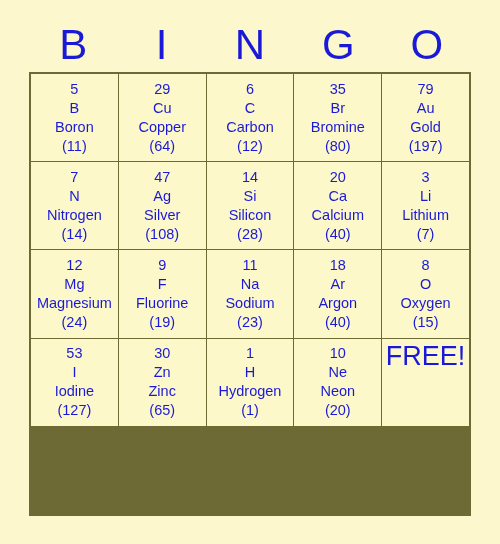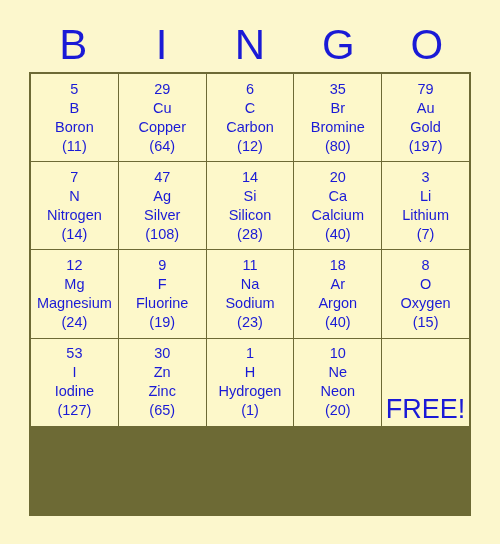--- a/index.html
+++ b/index.html
@@ -74,21 +74,21 @@
     text-align: center;
     white-space: nowrap;
     font-family: "Liberation Sans", sans-serif;
   }
   .cell-number { }
   .cell-symbol { }
   .cell-name { }
   .cell-mass { }
 
   .bingo-cell.free-cell {
-    justify-content: flex-end;
+    justify-content: flex-start;
   }
   .free-text {
     color: #1a1ad6;
     font-size: 27px;
     line-height: 30px;
     text-align: center;
     white-space: nowrap;
     font-family: "Liberation Sans", sans-serif;
   }
 </style>

